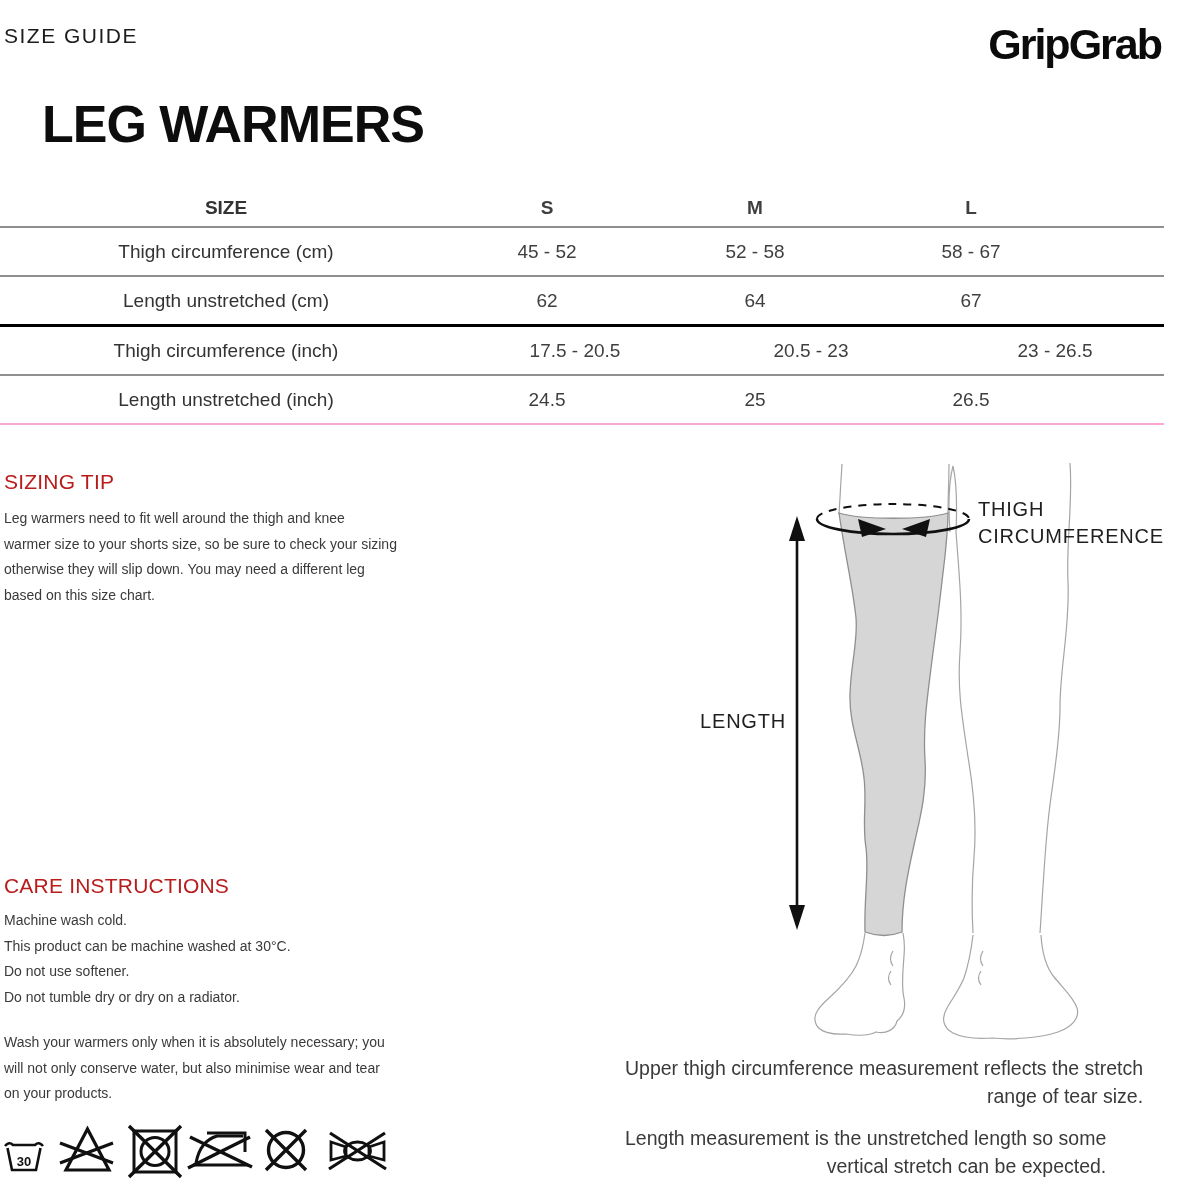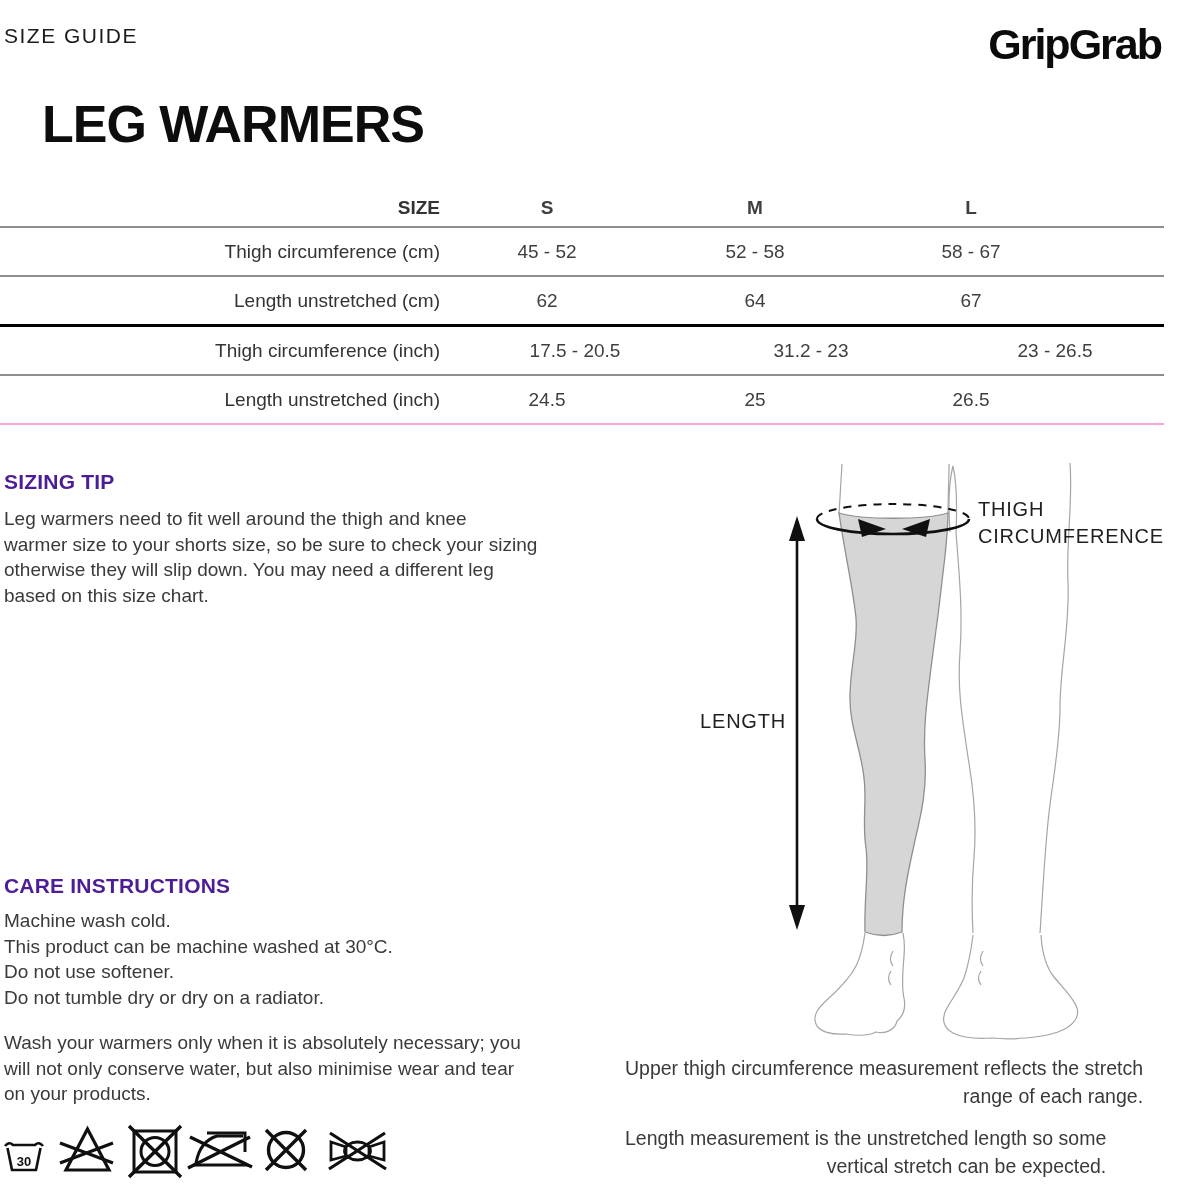--- a/index.html
+++ b/index.html
@@ -12,28 +12,28 @@
   .brand   { right:3px; top:20px; font-size:43px; font-weight:800; letter-spacing:-2px; color:#0b0b0b; }
   .title   { left:2px; top:94px; font-size:52px; font-weight:800; letter-spacing:-1px; color:#0d0d0d;margin-left:40px; }
 
   
   .size-table { left:0; top:190px; width:1200px; }
   .t-row { display:grid; grid-template-columns:440px 214px 202px 230px 1fr; align-items:center; }
   .t-head { height:36px; }
   .t-head .cell { font-weight:700; font-size:21px; color:#0d0d0d; }
   .t-body { height:47px; }
   .cell { padding:0; }
-  .cell.lab { text-align:right; padding-left:12px; font-size:19px; color:#333; }
+  .cell.lab { text-align:center; padding-left:12px; font-size:19px; color:#333; }
   .cell.val { text-align:center; font-size:19px; color:#3f3f3f; }
   .bt-gray  { border-top:2px solid #8f8f8f; }
   .bt-black { border-top:3px solid #000;gap:28px; }
   .bb-gray  { border-bottom:2px solid #f9a8d4; }
 
-  .section-h { font-weight:700; font-size:21px; color:#4c1d95; letter-spacing:0.2px; }
-  .bodylines { font-size:19px; line-height:25.5px; color:#3a3a3a; }
+  .section-h { font-weight:400; font-size:21px; color:#b91c1c; letter-spacing:0.2px; }
+  .bodylines { font-size:14px; line-height:25.5px; color:#3a3a3a; }
   .notelines { font-size:19.5px; line-height:28px; color:#3a3a3a;text-align:right; }
 
   .diag-label { font-size:20px; color:#1f1f1f; letter-spacing:0.8px; line-height:27px; }
   .len-label { left:676px; top:708px; width:110px; text-align:right; }
   .thigh-label { left:978px; top:496px; }
 
   svg { display:block; }
 </style>
 </head>
 <body>
@@ -62,21 +62,21 @@
     <div class="t-row t-body bt-gray">
       <div class="cell lab">Length unstretched (cm)</div>
       <div class="cell val">62</div>
       <div class="cell val">64</div>
       <div class="cell val">67</div>
       <div class="cell"></div>
     </div>
     <div class="t-row t-body bt-black">
       <div class="cell lab">Thigh circumference (inch)</div>
       <div class="cell val">17.5 - 20.5</div>
-      <div class="cell val">31.2 - 23</div>
+      <div class="cell val">20.5 - 23</div>
       <div class="cell val">23 - 26.5</div>
       <div class="cell"></div>
     </div>
     <div class="t-row t-body bt-gray bb-gray">
       <div class="cell lab">Length unstretched (inch)</div>
       <div class="cell val">24.5</div>
       <div class="cell val">25</div>
       <div class="cell val">26.5</div>
       <div class="cell"></div>
     </div>
@@ -172,20 +172,20 @@
     <g stroke-width="2.8">
       <path d="M331 1142 L346 1147 L346 1156 L331 1160 Z"></path>
       <path d="M384 1142 L369 1147 L369 1156 L384 1160 Z"></path>
       <ellipse cx="357.5" cy="1151" rx="13" ry="9"></ellipse>
       <path d="M329 1169 L385 1133 M330 1133 L386 1169" stroke-width="3.2"></path>
     </g>
   </svg>
 
   <div class="abs notelines" style="left:625px; top:1054px;">
     <div>Upper thigh circumference measurement reflects the stretch</div>
-    <div>range of each range.</div>
+    <div>range of tear size.</div>
   </div>
   <div class="abs notelines" style="left:625px; top:1124px;">
     <div>Length measurement is the unstretched length so some</div>
     <div>vertical stretch can be expected.</div>
   </div>
 
 </div>
 
 </body></html>

